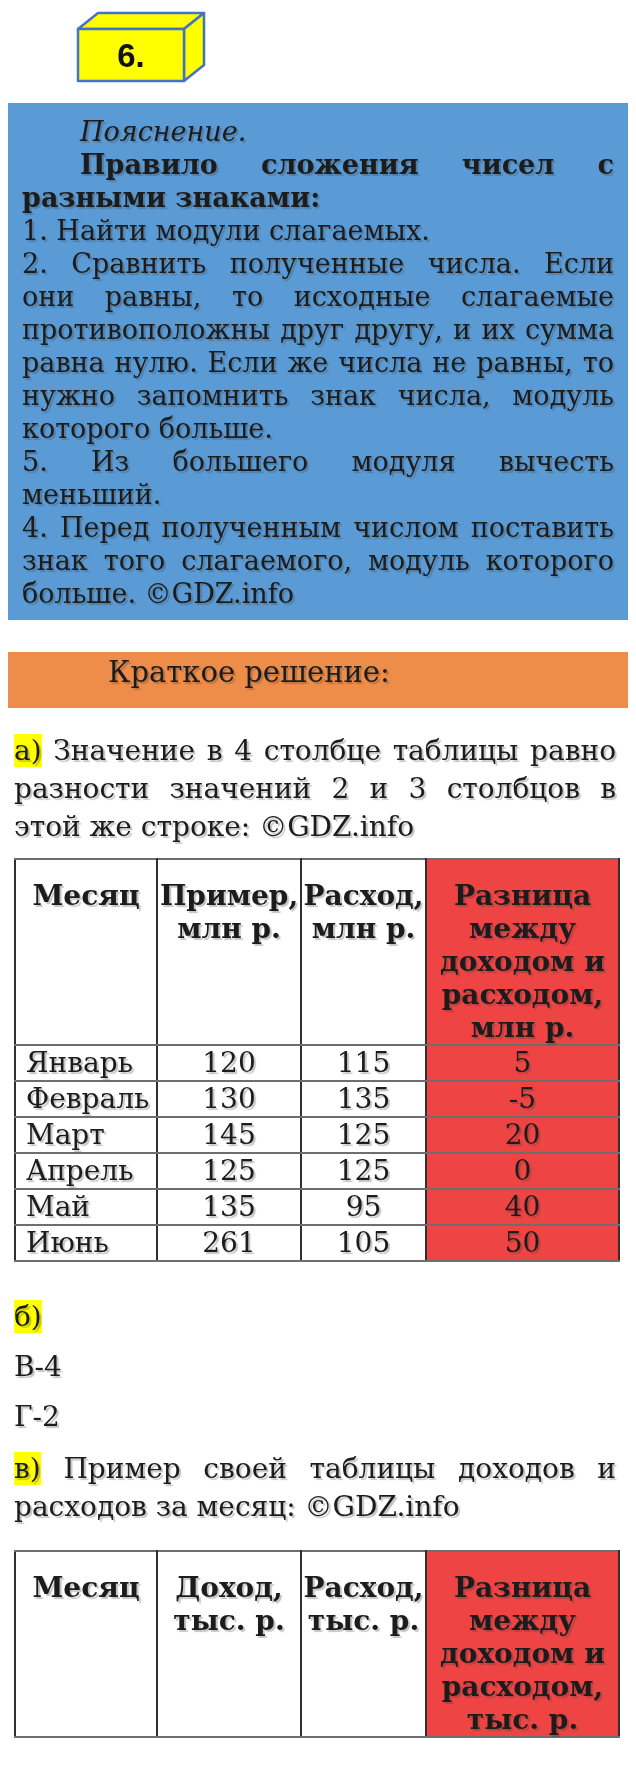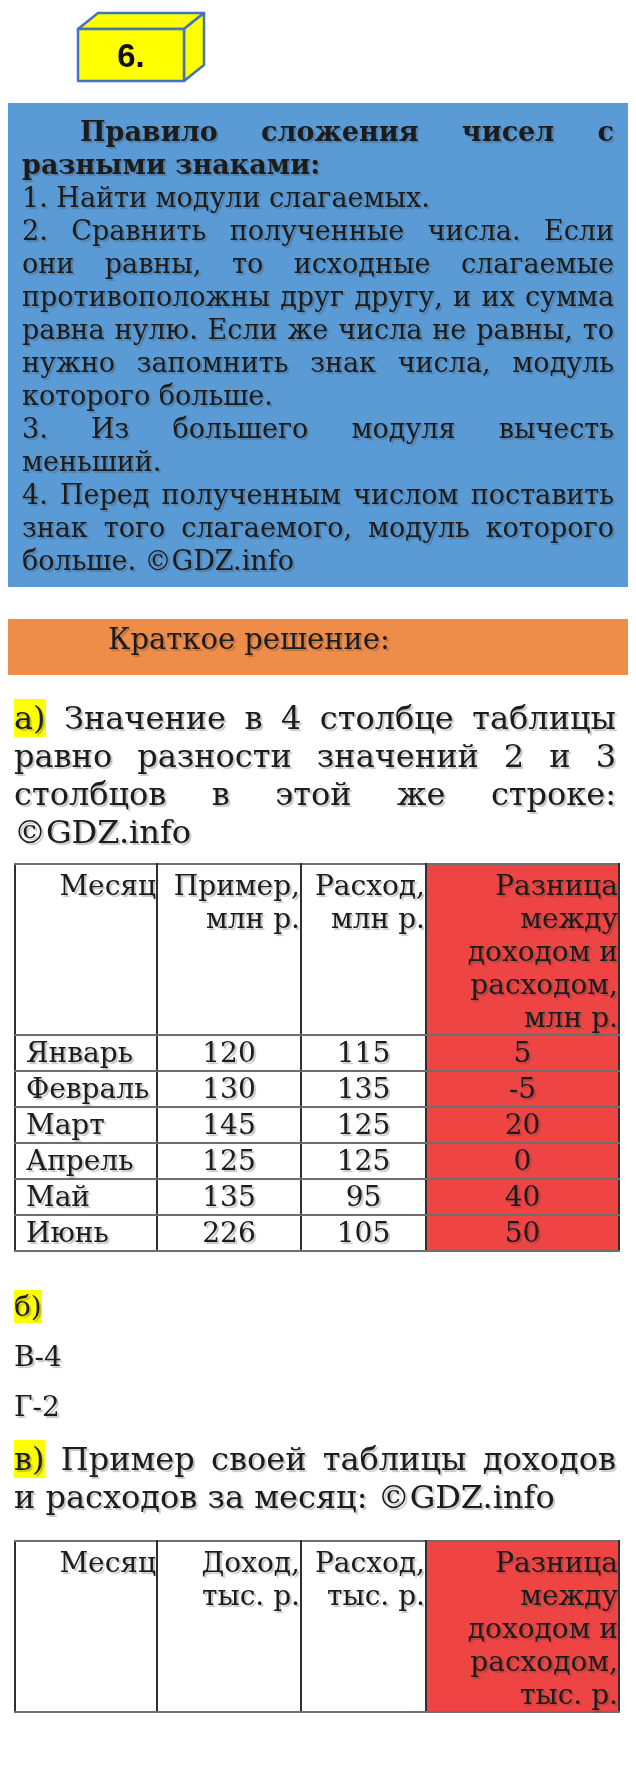--- a/index.html
+++ b/index.html
@@ -28,38 +28,38 @@
   
   .banner{
     margin:32px 8px 0 8px; background:#EE8C4A;
     height:56px; line-height:41px;
     font-size:29px; padding-left:100px;
   }
 
   
   .para{
     margin:24px 20px 0 14px;
-    font-size:32px; line-height:38px; text-align:justify;
+    font-size:28px; line-height:38px; text-align:justify;
   }
   .hl{ background:#FFFF00; }
 
   
   table{
     border-collapse:collapse; margin:12px 0 0 14px;
     font-size:28px; table-layout:fixed;
   }
   th,td{
     border-left:2px solid #2f2f2f; border-right:2px solid #2f2f2f;
     border-top:2px solid #6e6e6e; border-bottom:2px solid #6e6e6e;
     padding:0;
   }
   table{ border:2px solid #4a4a4a; }
   th{
-    vertical-align:top; font-weight:normal; text-align:right;
-    line-height:33px; padding-top:4px;
+    vertical-align:top; font-weight:bold; text-align:center;
+    line-height:33px; padding-top:19px;
   }
   td{ height:34px; line-height:34px; }
   td.cell-month{ text-align:left; padding-left:10px; }
   td.cell-num{ text-align:center;margin-left:24px; }
   .col-month{ width:142px; }
   .col-income{ width:144px; }
   .col-expense{ width:125px; }
   .col-diff{ width:191px; background:#ef4444; }
 
   
@@ -79,27 +79,28 @@
     <g stroke="#4472C4" stroke-width="2.5" stroke-linejoin="round">
       <polygon points="3,19 23,3 129,3 109,19" fill="#FFFF00"></polygon>
       <polygon points="109,19 129,3 129,55 109,71" fill="#FFFF00"></polygon>
       <rect x="3" y="19" width="106" height="52" fill="#FFFF00"></rect>
     </g>
     <text x="56" y="57" text-anchor="middle" font-family="Liberation Sans, sans-serif" font-weight="bold" font-size="33" fill="#111111">6.</text>
   </svg>
 </div>
 
 <div class="explain shadowed">
+  <p class="title">Пояснение.</p>
   <p class="rule">
       <span class="rule-l1">Правило сложения чисел с</span>
       <span class="rule-l2">разными знаками:</span>
     </p>
   <p>1. Найти модули слагаемых.</p>
   <p>2. Сравнить полученные числа. Если они равны, то исходные слагаемые противоположны друг другу, и их сумма равна нулю. Если же числа не равны, то нужно запомнить знак числа, модуль которого больше.</p>
-  <p>3. Из большего модуля вычесть меньший.</p>
+  <p>5. Из большего модуля вычесть меньший.</p>
   <p>4. Перед полученным числом поставить знак того слагаемого, модуль которого больше. ©GDZ.info</p>
 </div>
 
 <div class="banner shadowed">
   <span>Краткое решение:</span>
 </div>
 
 <p class="para shadowed"><span class="hl">а)</span><span> Значение в 4 столбце таблицы равно разности значений 2 и 3 столбцов в этой же строке: ©GDZ.info</span></p>
 
 <table class="shadowed">
@@ -143,21 +144,21 @@
       <td class="cell-num col-diff">0</td>
     </tr>
     <tr>
       <td class="cell-month">Май</td>
       <td class="cell-num">135</td>
       <td class="cell-num">95</td>
       <td class="cell-num col-diff">40</td>
     </tr>
     <tr>
       <td class="cell-month">Июнь</td>
-      <td class="cell-num">226</td>
+      <td class="cell-num">261</td>
       <td class="cell-num">105</td>
       <td class="cell-num col-diff">50</td>
     </tr>
   </tbody>
 </table>
 
 <div class="part-b shadowed">
   <p class="marker-line"><span class="hl">б)</span></p>
   <p>В-4</p>
   <p>Г-2</p>

